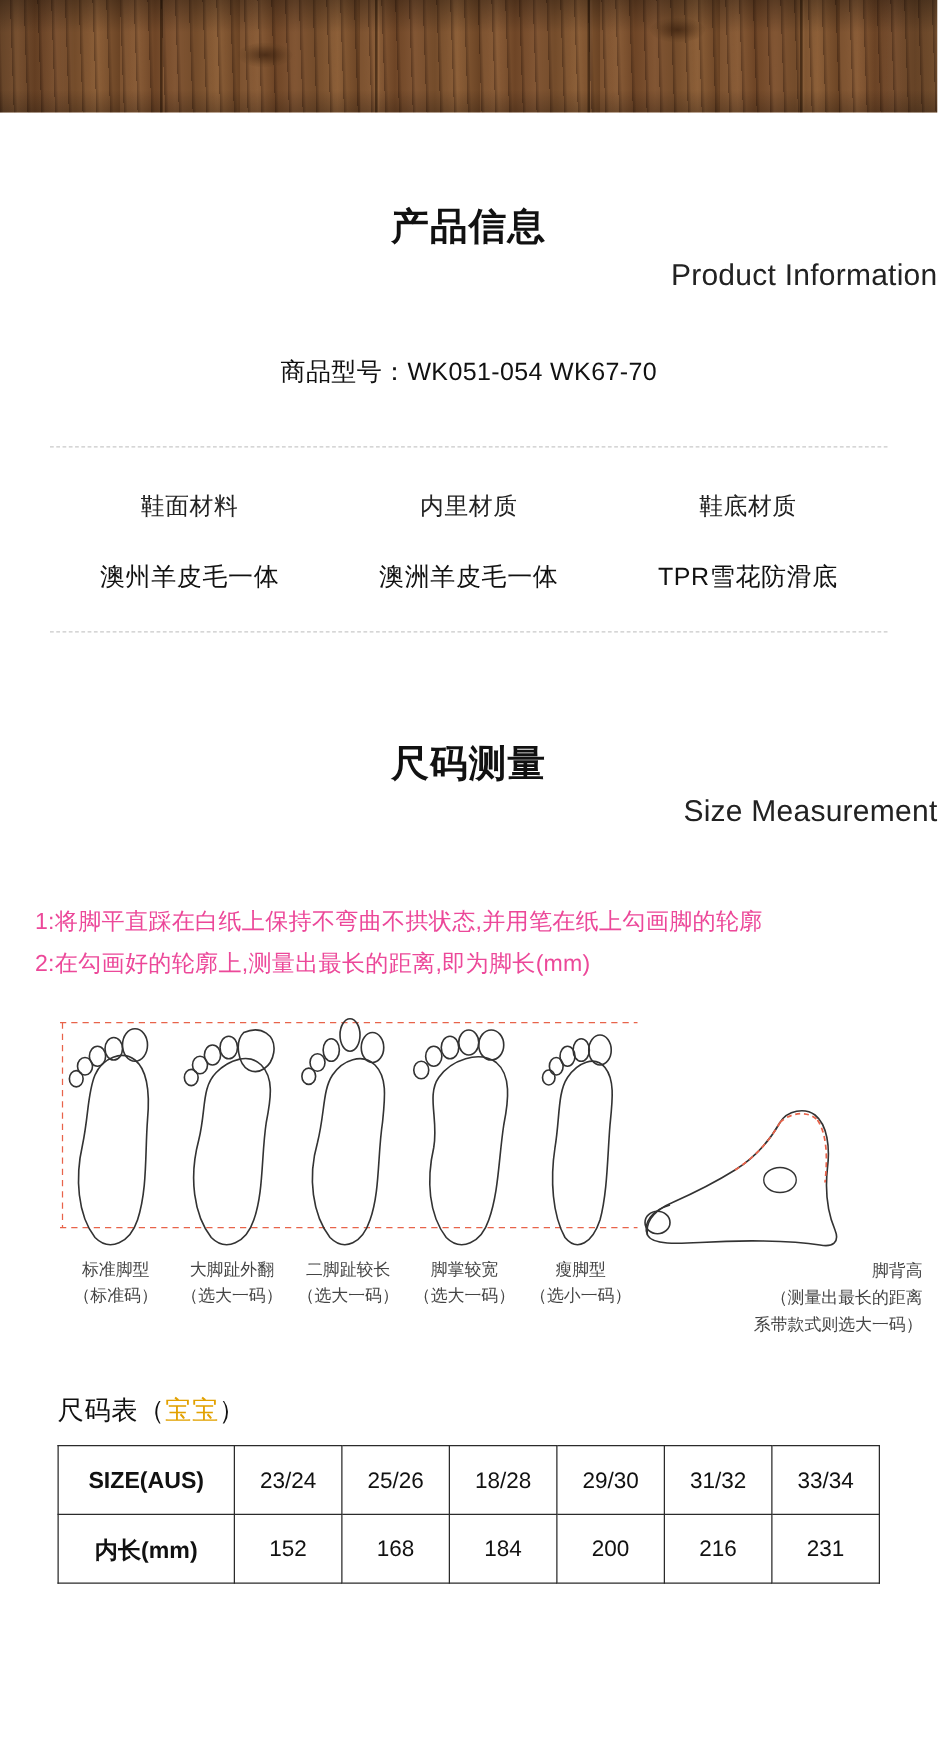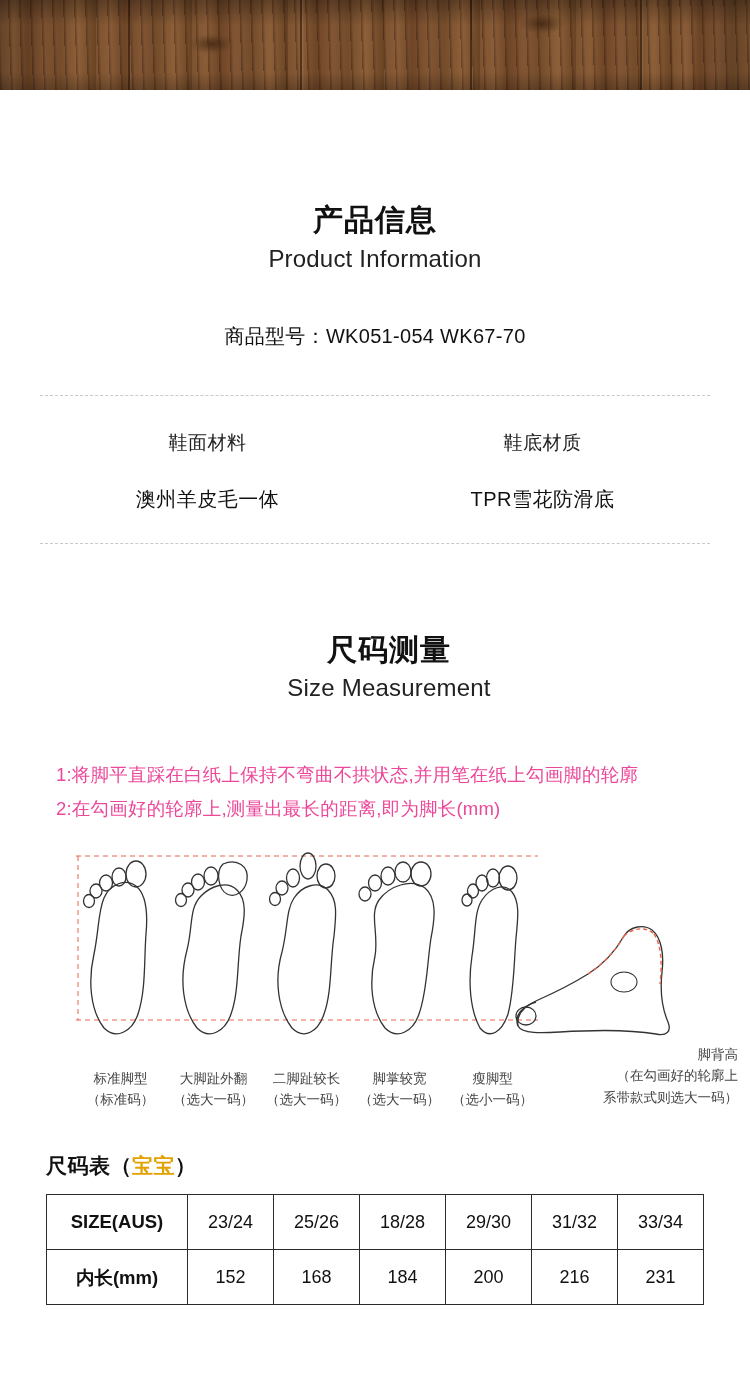--- a/index.html
+++ b/index.html
@@ -89,24 +89,25 @@
     color: #111;
     margin: 0;
     line-height: 1.35;
   }
   .title-en {
     font-size: 24px;
     color: #222;
     margin: 4px 0 0 0;
     font-weight: normal;
     letter-spacing: 0.2px;
+    text-align: right;
   }
 
   .product-info {
-    padding-top: 110px;
+    padding-top: 72px;
   }
   .brand-block {
     text-align: center;
     margin-top: 44px;
   }
   .brand-line {
     font-size: 20px;
     color: #111;
     line-height: 1.9;
     letter-spacing: 0.3px;
@@ -136,21 +137,20 @@
   }
   .material-value {
     font-size: 20px;
     font-weight: normal;
     color: #111;
     letter-spacing: 0.5px;
   }
 
   .size-measure {
     padding-top: 86px;
-    padding-left: 28px;
   }
 
   .steps {
     margin: 56px 28px 0 28px;
   }
   .step-line {
     font-size: 18.5px;
     color: #ec4899;
     line-height: 1.85;
     letter-spacing: 0.2px;
@@ -188,40 +188,39 @@
     display: flex;
     padding-left: 46px;
     margin-top: 4px;
   }
   .foot-caption {
     width: 93px;
     text-align: center;
     font-size: 13.5px;
     color: #444;
     line-height: 1.55;
-    margin-top: 25px;
   }
   .side-caption {
     position: absolute;
     right: 12px;
     bottom: -8px;
     width: 250px;
     text-align: right;
     font-size: 13.5px;
     color: #444;
     line-height: 1.6;
   }
 
   
   .table-wrap {
     margin: 52px 46px 0 46px;
   }
   .table-heading {
     font-size: 21px;
-    font-weight: bold;
+    font-weight: normal;
     color: #111;
     margin-bottom: 14px;
     letter-spacing: 0.5px;
   }
   .table-heading .accent {
     color: #e2a100;
   }
   table.size-table {
     width: 100%;
     border-collapse: collapse;
@@ -268,20 +267,24 @@
     </div>
 
     <div class="dash-sep"></div>
 
     <div class="materials">
       <div class="material-col">
         <div class="material-label">鞋面材料</div>
         <div class="material-value">澳州羊皮毛一体</div>
       </div>
       <div class="material-col">
+        <div class="material-label">内里材质</div>
+        <div class="material-value">澳洲羊皮毛一体</div>
+      </div>
+      <div class="material-col">
         <div class="material-label">鞋底材质</div>
         <div class="material-value">TPR雪花防滑底</div>
       </div>
     </div>
 
     <div class="dash-sep" style="margin-top:0;"></div>
   </section>
 
   <section class="size-measure">
     <div class="section-title">
@@ -390,21 +393,21 @@
           <div>（选大一码）</div>
         </div>
         <div class="foot-caption">
           <div>瘦脚型</div>
           <div>（选小一码）</div>
         </div>
       </div>
 
       <div class="side-caption">
         <div>脚背高</div>
-        <div>（在勾画好的轮廓上</div>
+        <div>（测量出最长的距离</div>
         <div>系带款式则选大一码）</div>
       </div>
     </div>
   </section>
 
   <section class="table-wrap">
     <div class="table-heading">
       <span>尺码表（</span><span class="accent">宝宝</span><span>）</span>
     </div>
 

